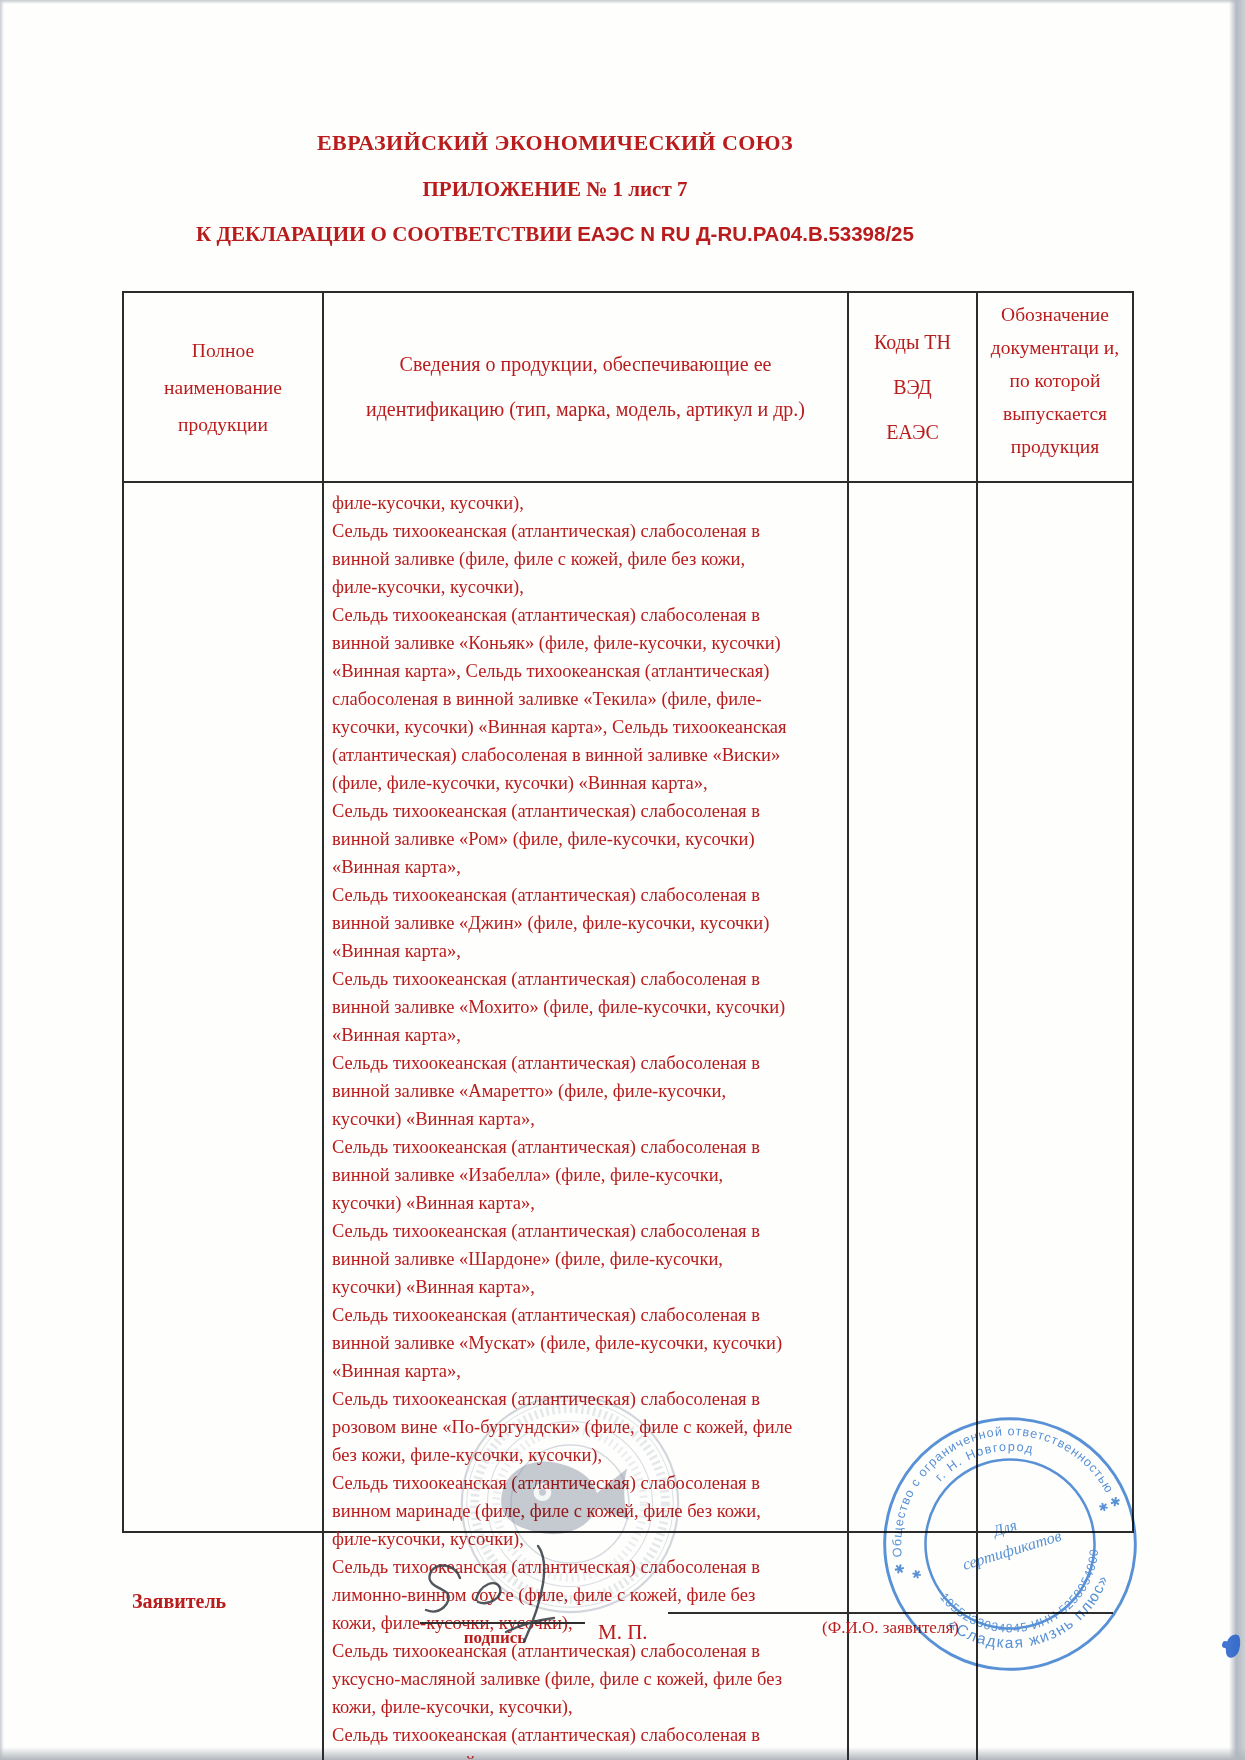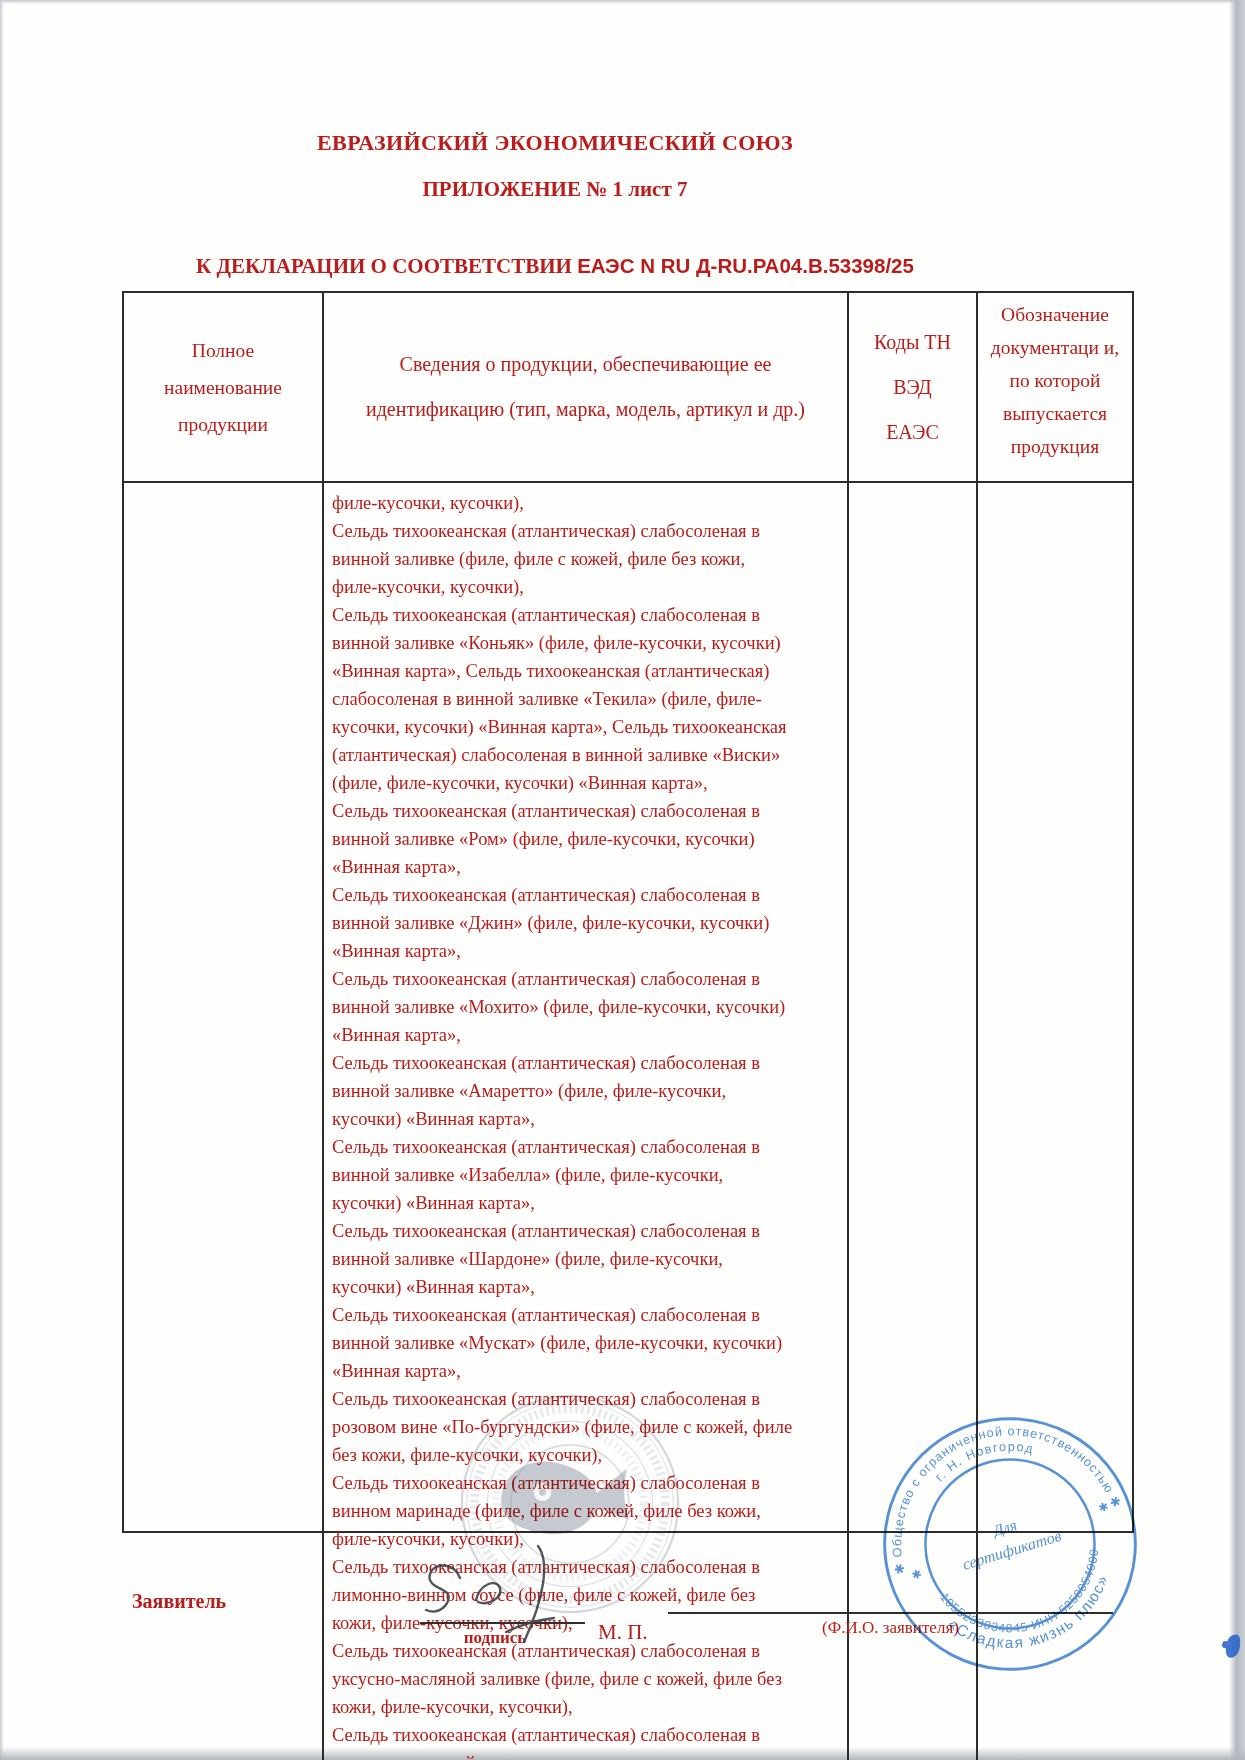--- a/index.html
+++ b/index.html
@@ -11,21 +11,21 @@
   .edge-left{position:absolute;left:0;top:0;width:4px;height:100%;
             background:linear-gradient(to right,#c9cdd2,rgba(201,205,210,0));}
   .edge-right{position:absolute;left:1229px;top:0;width:16px;height:100%;
             background:linear-gradient(to right,rgba(180,186,193,0),#b4bac3 45%,#ccd0d5);}
   .edge-bottom{position:absolute;left:0;top:1747px;width:100%;height:13px;
             background:linear-gradient(to bottom,rgba(199,203,208,0),#b2b7be);}
   
   .title{position:absolute;left:0;width:1110px;text-align:center;font-weight:bold;}
   .t1{top:130px;font-size:22px;letter-spacing:.4px;}
   .t2{top:177px;font-size:21px;}
-  .t3{top:222px;font-size:21px;margin-top:32px;}
+  .t3{top:222px;font-size:21px;}
   .t3 .num{font-family:"Liberation Sans",sans-serif;font-size:20.5px;}
   
   .tbl{position:absolute;left:122px;top:291px;width:1012px;height:1242px;
        border:2px solid #2c2c2c;box-sizing:border-box;display:grid;
        grid-template-columns:200px 525px 129px 1fr;grid-template-rows:190px 1fr;}
   .cell{border-right:2px solid #2c2c2c;box-sizing:border-box;}
   .cell.last{border-right:none;}
   .hdr{border-bottom:2px solid #2c2c2c;display:flex;align-items:center;
        justify-content:center;text-align:center;}
   .h1{font-size:19.5px;line-height:37px;padding:14px 14px;}

